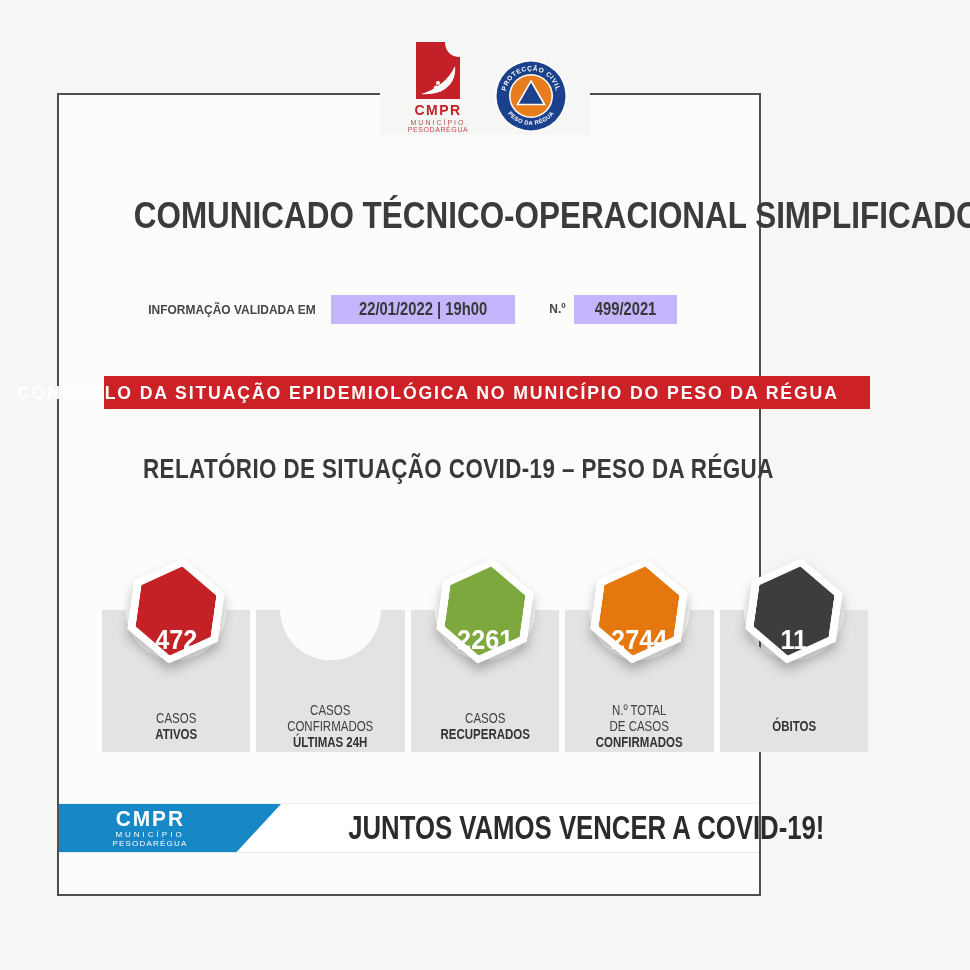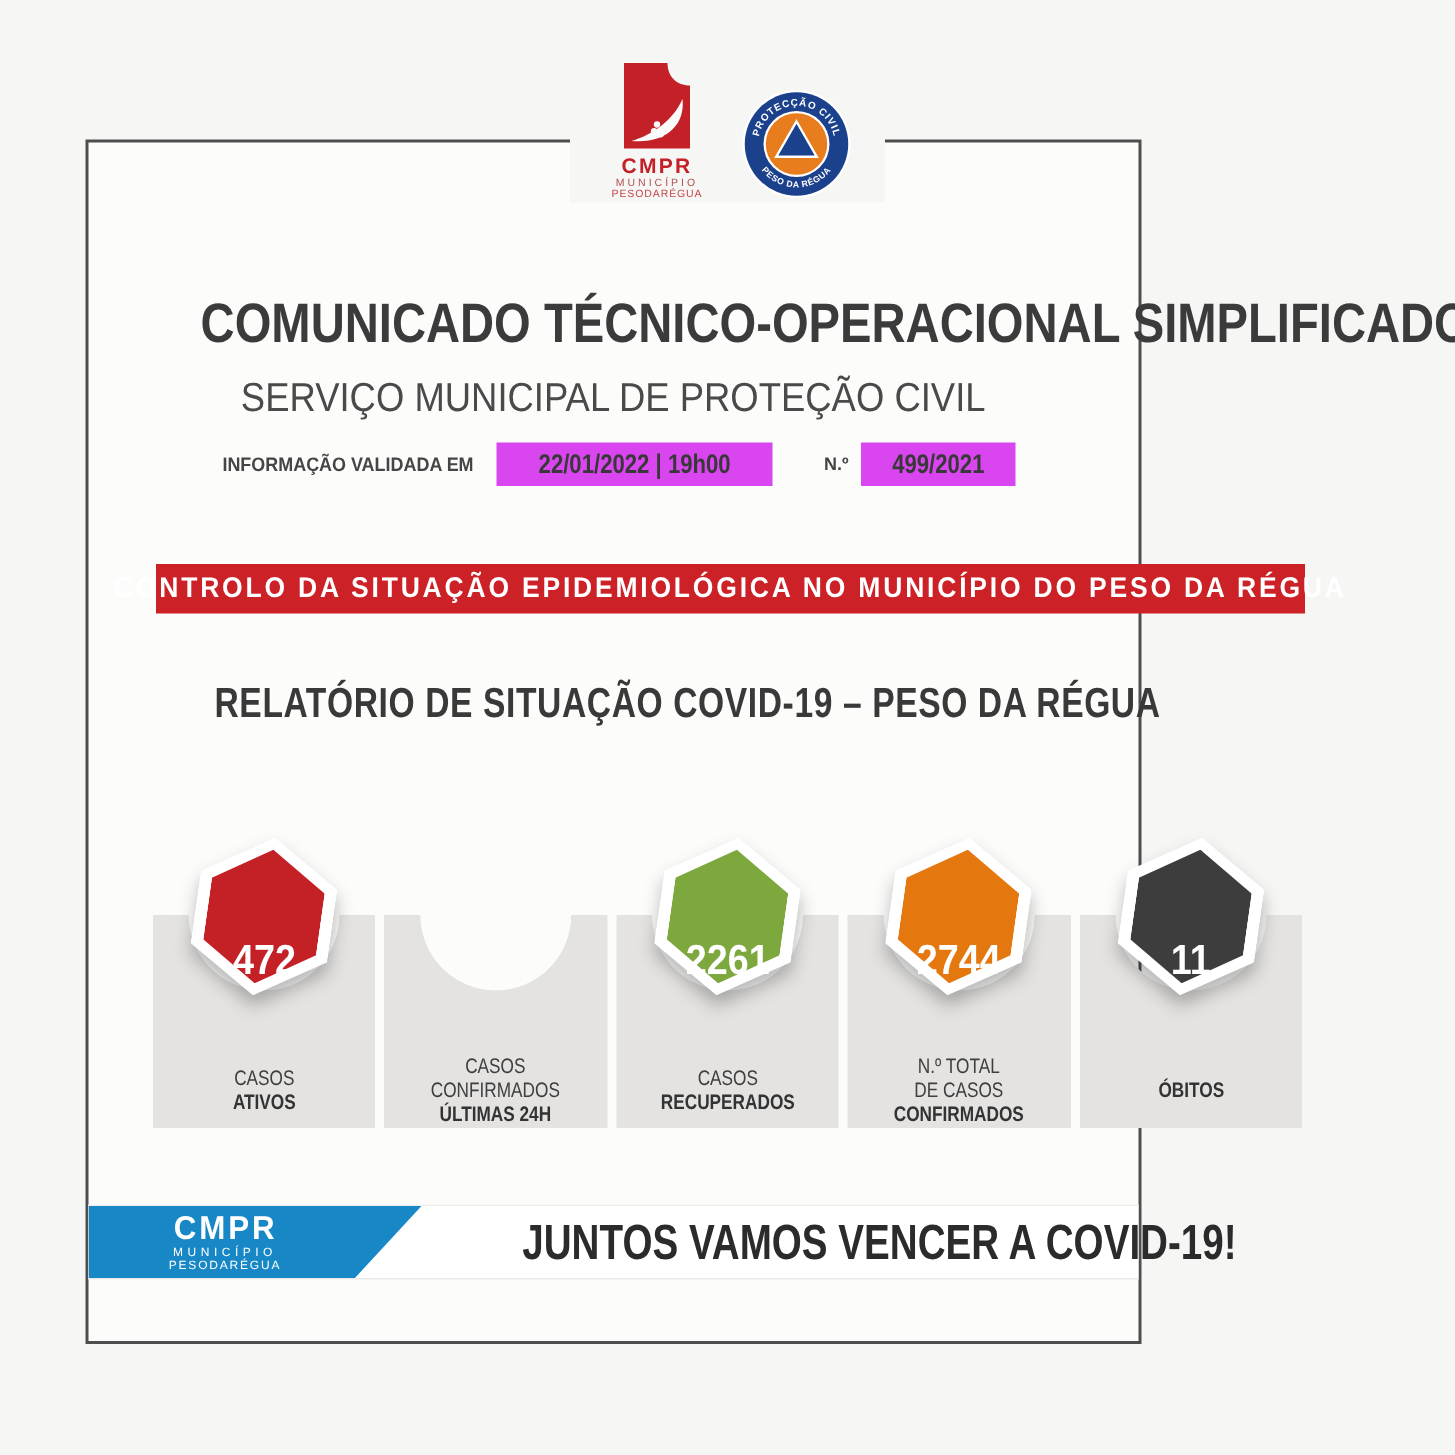--- a/index.html
+++ b/index.html
@@ -40,21 +40,21 @@
     font-size:27px; font-weight:normal; color:#4a4a4a; white-space:nowrap;
   }
   .subtitle span { display:inline-block; transform:scaleX(.9); }
 
   .info-row {
     position:absolute; top:197px; left:0; right:0; height:34px;
     display:flex; align-items:center; justify-content:center;
   }
   .info-label { font-size:13px; font-weight:bold; color:#454545; transform:scaleX(.92); white-space:nowrap; }
   .info-box {
-    background:#d946ef; padding:4px 14px; margin-left:8px;
+    background:#c4b5fd; padding:4px 14px; margin-left:8px;
     font-size:18px; font-weight:bold; color:#383838; white-space:nowrap;
   }
   .info-box span { display:inline-block; transform:scaleX(.82); }
   .num-label { font-size:12px; font-weight:bold; color:#454545; margin-left:34px; white-space:nowrap; }
 
   .red-banner {
     position:absolute; top:281px; left:45px; width:766px; height:33px;
     display:flex; align-items:center; justify-content:center;
     color:#ffffff; font-size:19px; font-weight:bold; white-space:nowrap;
   }
@@ -151,32 +151,29 @@
       <textPath href="#arcBot" startOffset="50%" text-anchor="middle">PESO DA RÉGUA</textPath>
     </text>
   </svg>
 </div>
 
 <div class="card">
 
   <div class="main-title">
     <span>COMUNICADO TÉCNICO-OPERACIONAL SIMPLIFICADO</span>
   </div>
-  <div class="subtitle">
-    <span>SERVIÇO MUNICIPAL DE PROTEÇÃO CIVIL</span>
-  </div>
 
   <div class="info-row">
     <div class="info-label">INFORMAÇÃO VALIDADA EM</div>
     <div class="info-box"><span>22/01/2022 | 19h00</span></div>
     <div class="num-label">N.º</div>
     <div class="info-box"><span>499/2021</span></div>
   </div>
 
-  <div class="red-banner" style="background: rgb(203, 33, 39);">
+  <div class="red-banner" style="background: rgb(203, 33, 39); justify-content: flex-end;">
     <span>CONTROLO DA SITUAÇÃO EPIDEMIOLÓGICA NO MUNICÍPIO DO PESO DA RÉGUA</span>
   </div>
 
   <div class="report-title">
     <span>RELATÓRIO DE SITUAÇÃO COVID-19 – PESO DA RÉGUA</span>
   </div>
 
   <div class="stats-row">
 
     <div class="stat">

